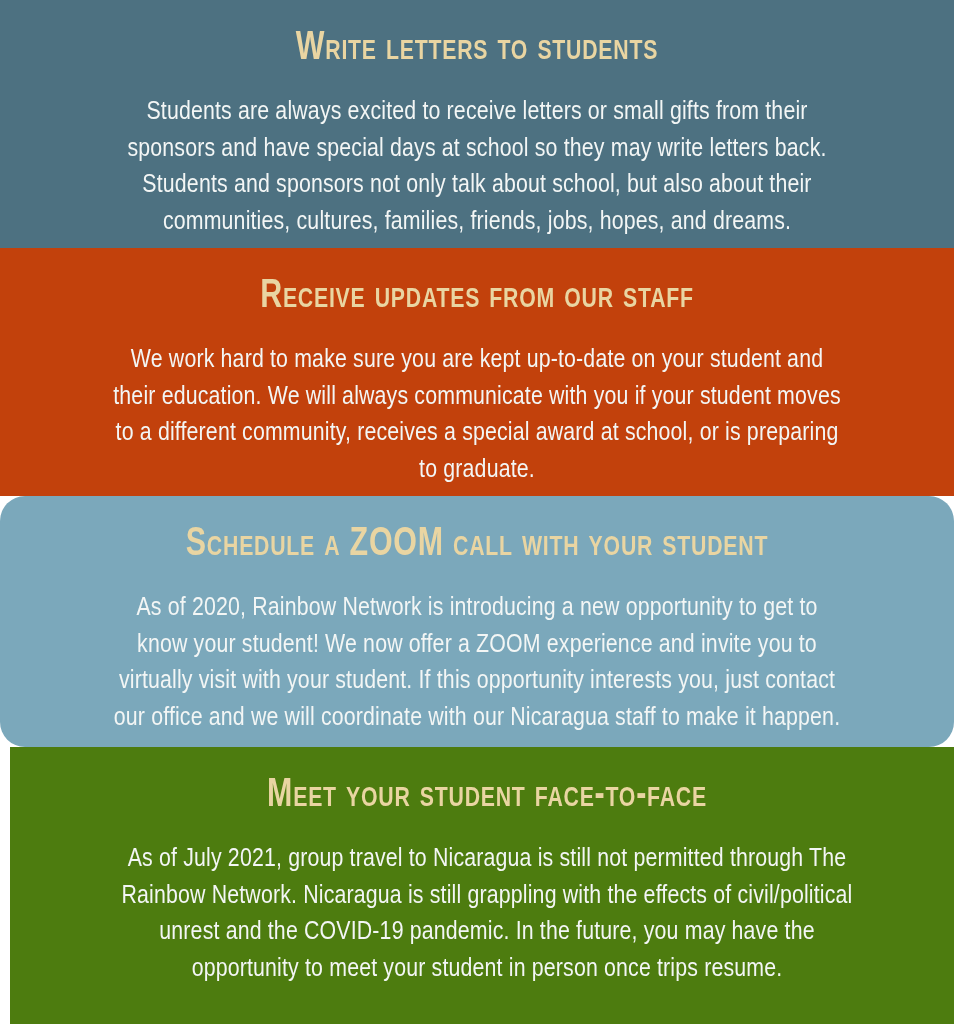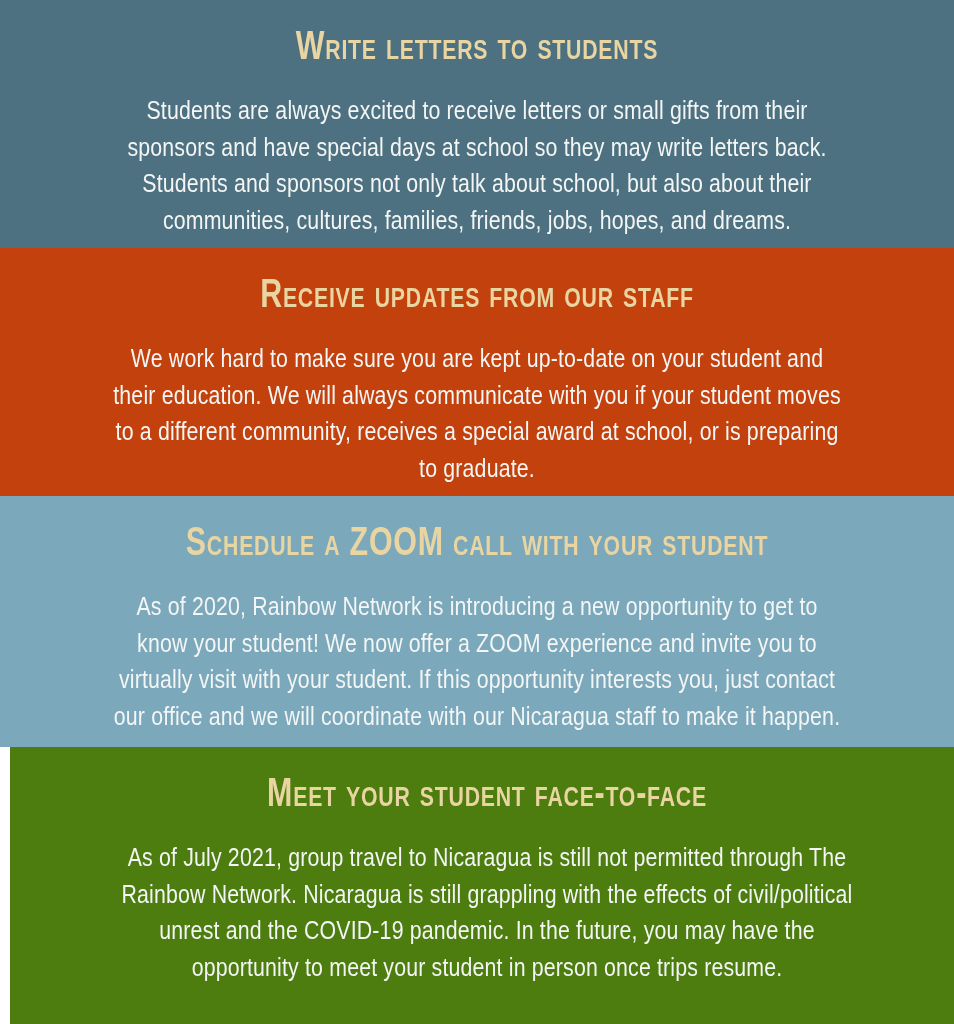--- a/index.html
+++ b/index.html
@@ -66,21 +66,21 @@
   </section>
 
   <section class="section sec-2" style="background-color: #c2410c;">
     <h2 class="section-heading" style="color: rgb(233, 213, 162);">Receive updates from our staff</h2>
     <p class="section-body" style="color: rgb(243, 246, 245);">We work hard to make sure you are kept up-to-date on your student and
 their education. We will always communicate with you if your student moves
 to a different community, receives a special award at school, or is preparing
 to graduate.</p>
   </section>
 
-  <section class="section sec-3" style="background-color: rgb(123, 168, 187);">
+  <section class="section sec-3" style="background-color: rgb(123, 168, 187); border-radius: 25px;">
     <h2 class="section-heading" style="color: rgb(233, 213, 162);">Schedule a ZOOM call with your student</h2>
     <p class="section-body" style="color: rgb(243, 246, 245);">As of 2020, Rainbow Network is introducing a new opportunity to get to
 know your student! We now offer a ZOOM experience and invite you to
 virtually visit with your student. If this opportunity interests you, just contact
 our office and we will coordinate with our Nicaragua staff to make it happen.</p>
   </section>
 
   <section class="section sec-4" style="background-color: #4d7c0f; margin-left: 10px;">
     <h2 class="section-heading" style="color: rgb(233, 213, 162);">Meet your student face-to-face</h2>
     <p class="section-body" style="color: rgb(243, 246, 245);">As of July 2021, group travel to Nicaragua is still not permitted through The

